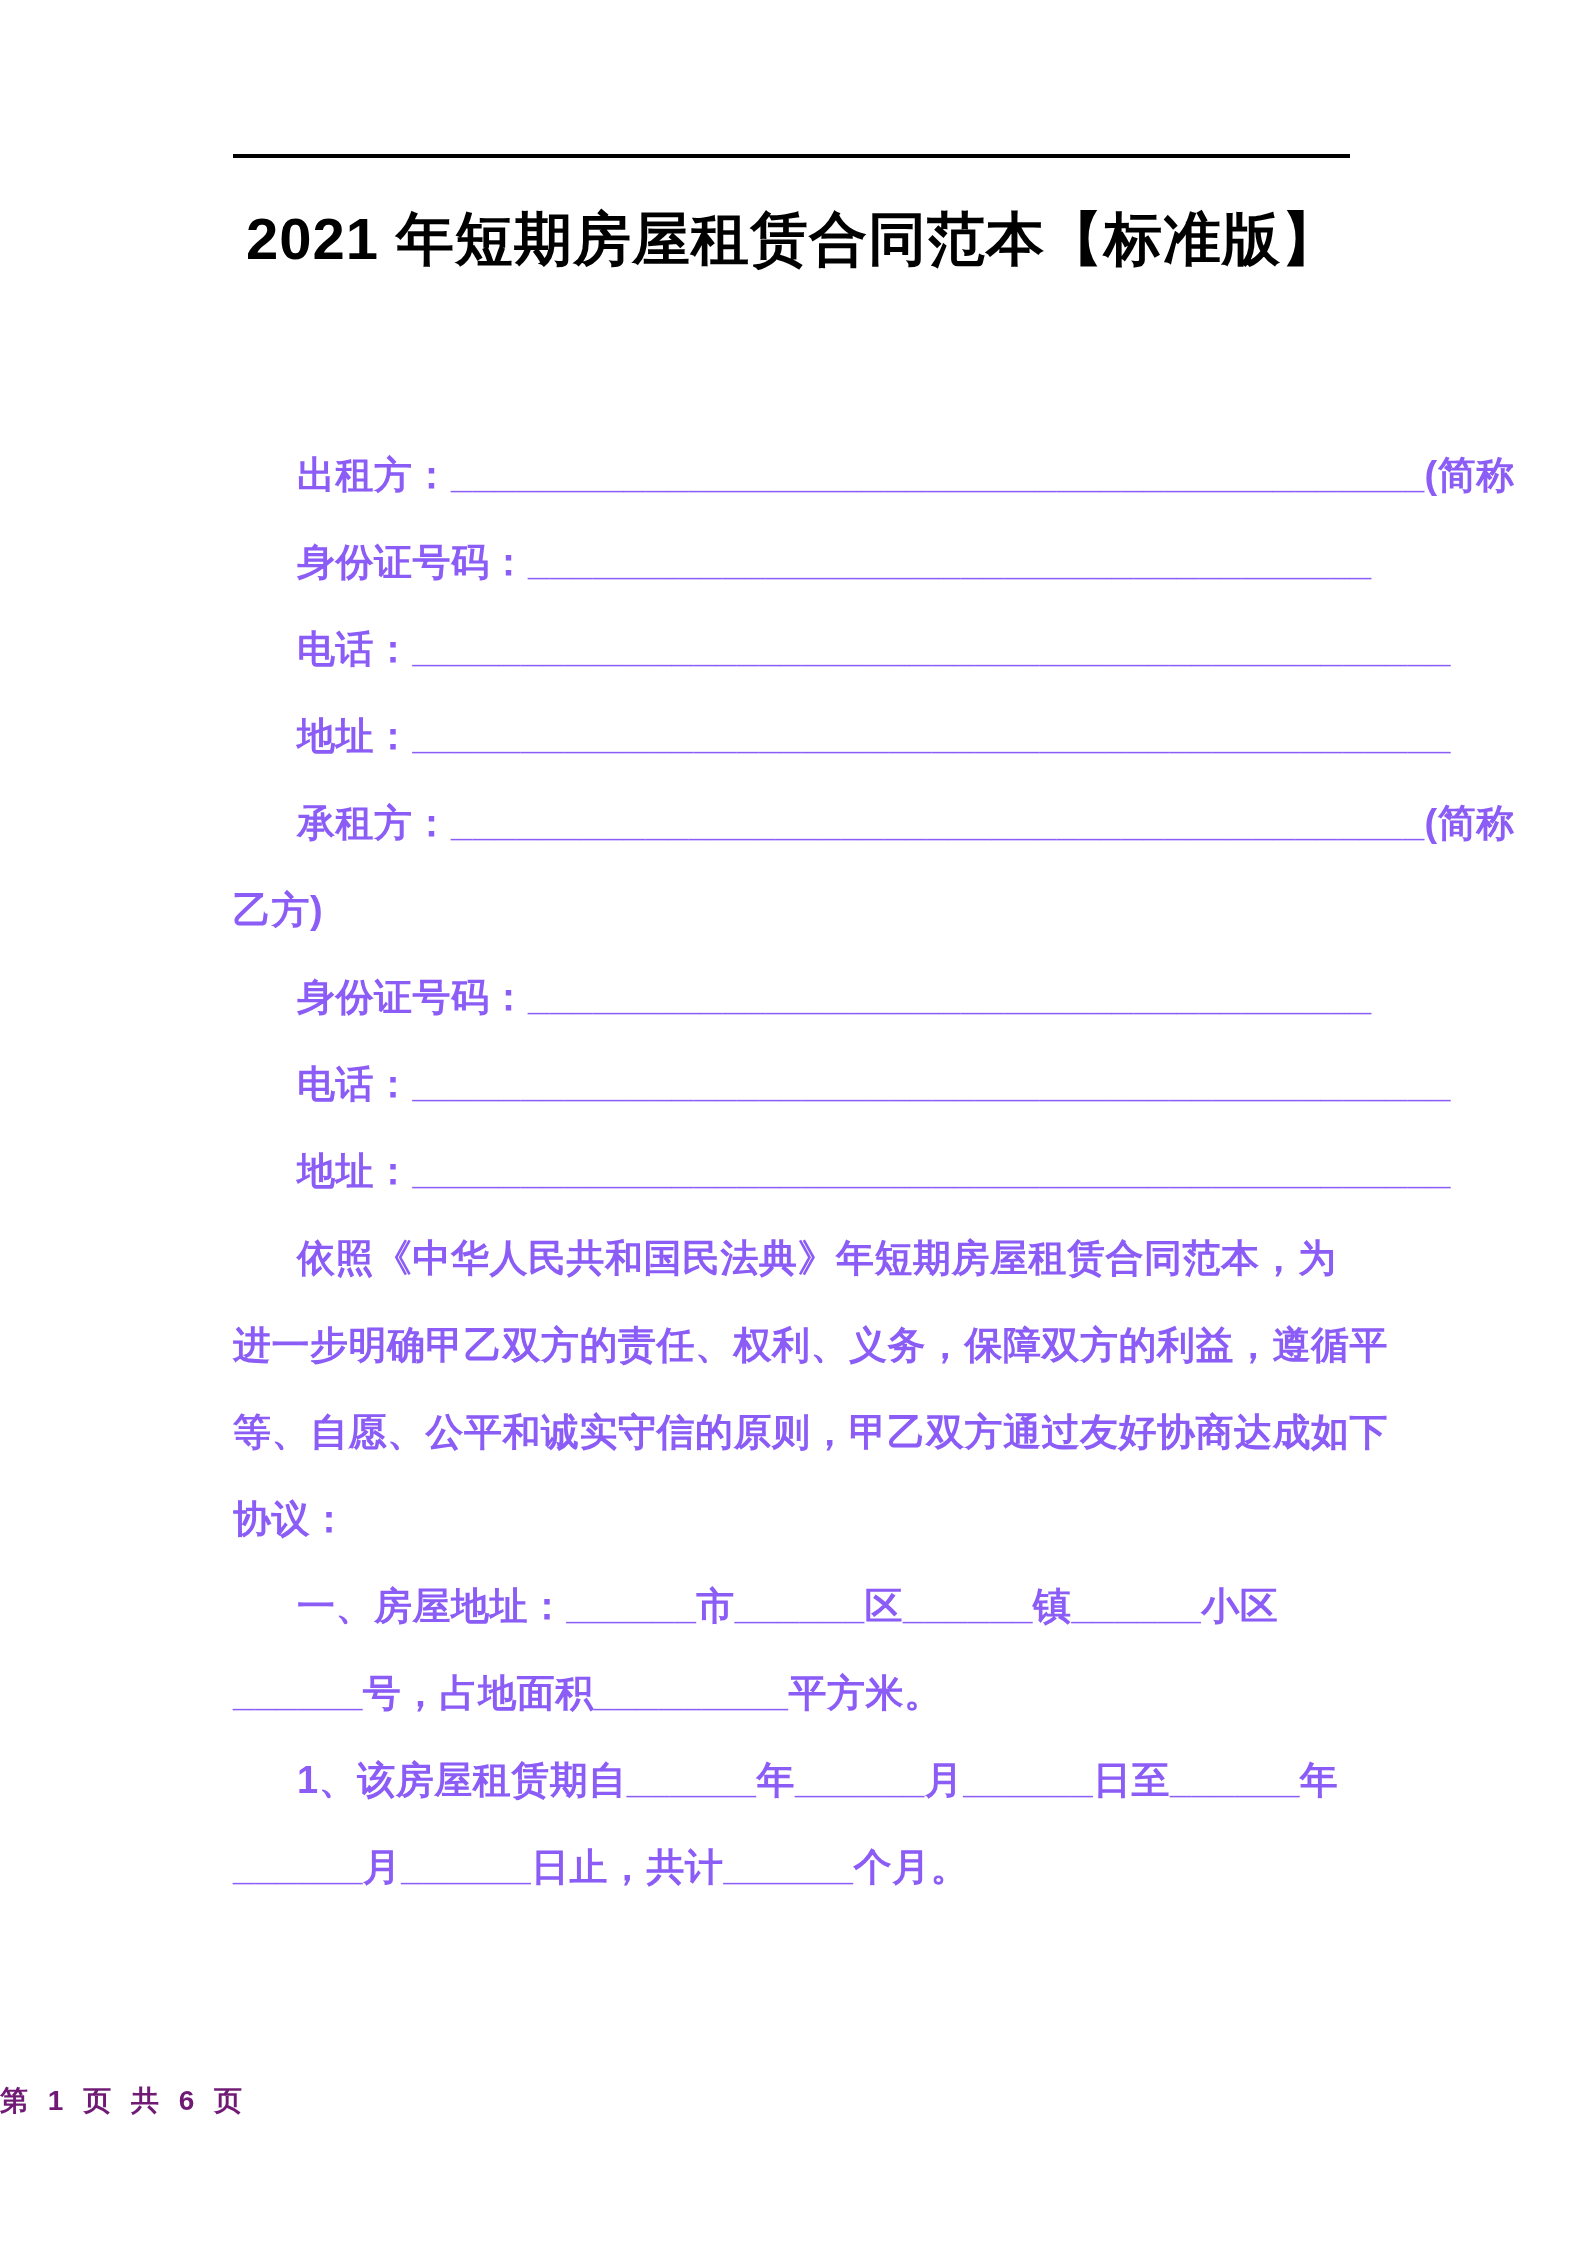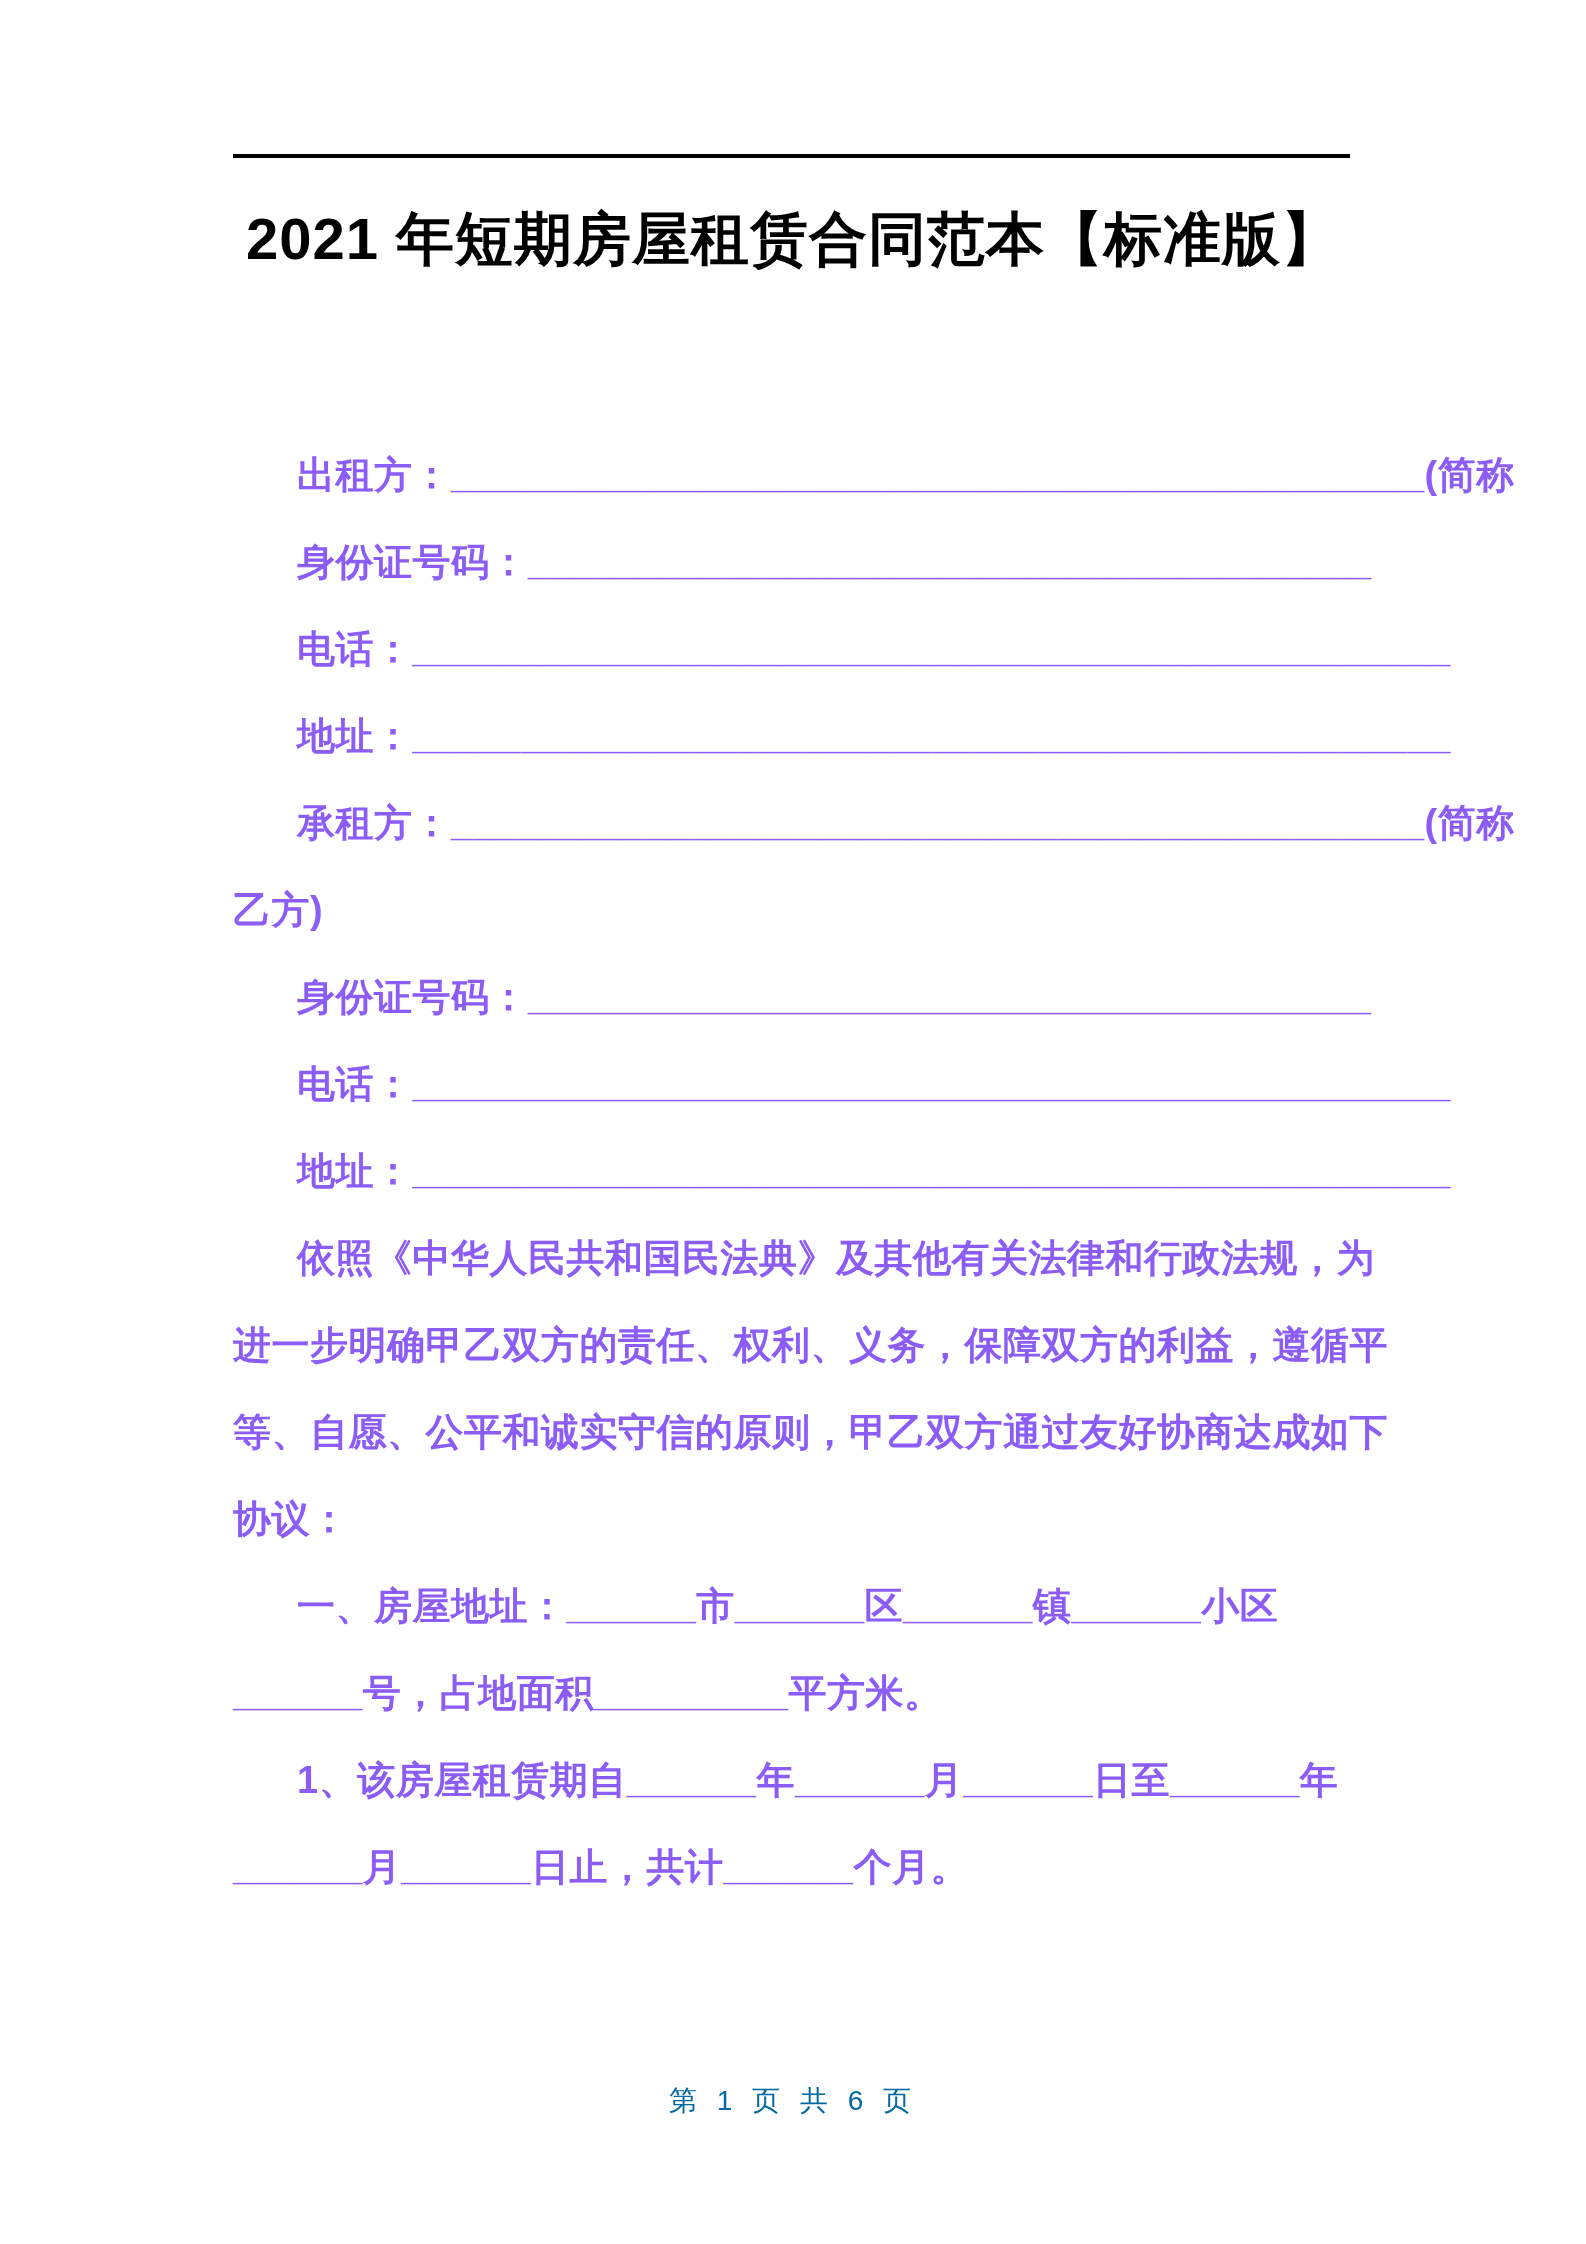--- a/index.html
+++ b/index.html
@@ -54,25 +54,24 @@
     letter-spacing: 0.5px;
   }
   .indent {
     padding-left: 64px;
   }
   .page-footer {
     position: absolute;
     left: 0;
     right: 0;
     top: 2082px;
-    text-align: center;
     font-size: 28px;
-    font-weight: 400;
+    font-weight: 700;
     letter-spacing: 6px;
-    color: #0369a1;
+    color: #701a75;
     white-space: nowrap;
   }
 </style>
 </head>
 <body>
 
 <div class="page">
 
   <div class="top-rule"></div>
 
@@ -81,21 +80,21 @@
   <div class="doc-body">
     <div class="line indent">出租方：_____________________________________________(简称</div>
     <div class="line indent">身份证号码：_______________________________________</div>
     <div class="line indent">电话：________________________________________________</div>
     <div class="line indent">地址：________________________________________________</div>
     <div class="line indent">承租方：_____________________________________________(简称</div>
     <div class="line">乙方)</div>
     <div class="line indent">身份证号码：_______________________________________</div>
     <div class="line indent">电话：________________________________________________</div>
     <div class="line indent">地址：________________________________________________</div>
-    <div class="line indent">依照《中华人民共和国民法典》及其他有关法律和行政法规，为</div>
+    <div class="line indent">依照《中华人民共和国民法典》年短期房屋租赁合同范本，为</div>
     <div class="line">进一步明确甲乙双方的责任、权利、义务，保障双方的利益，遵循平</div>
     <div class="line">等、自愿、公平和诚实守信的原则，甲乙双方通过友好协商达成如下</div>
     <div class="line">协议：</div>
     <div class="line indent">一、房屋地址：______市______区______镇______小区</div>
     <div class="line">______号，占地面积_________平方米。</div>
     <div class="line indent">1、该房屋租赁期自______年______月______日至______年</div>
     <div class="line">______月______日止，共计______个月。</div>
   </div>
 
   <div class="page-footer">第 1 页 共 6 页</div>

